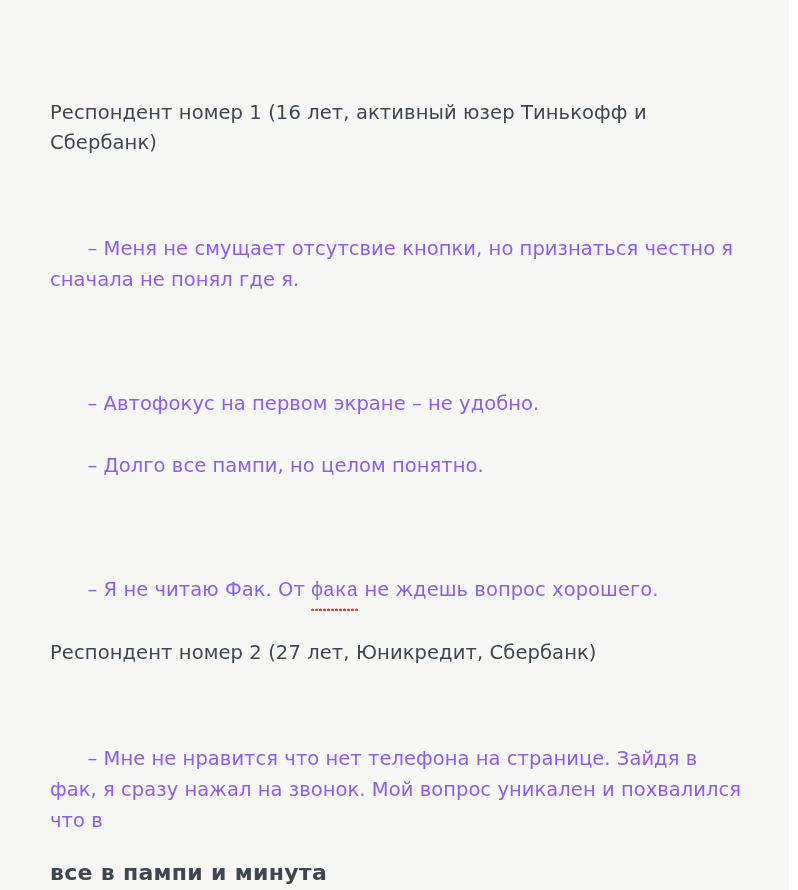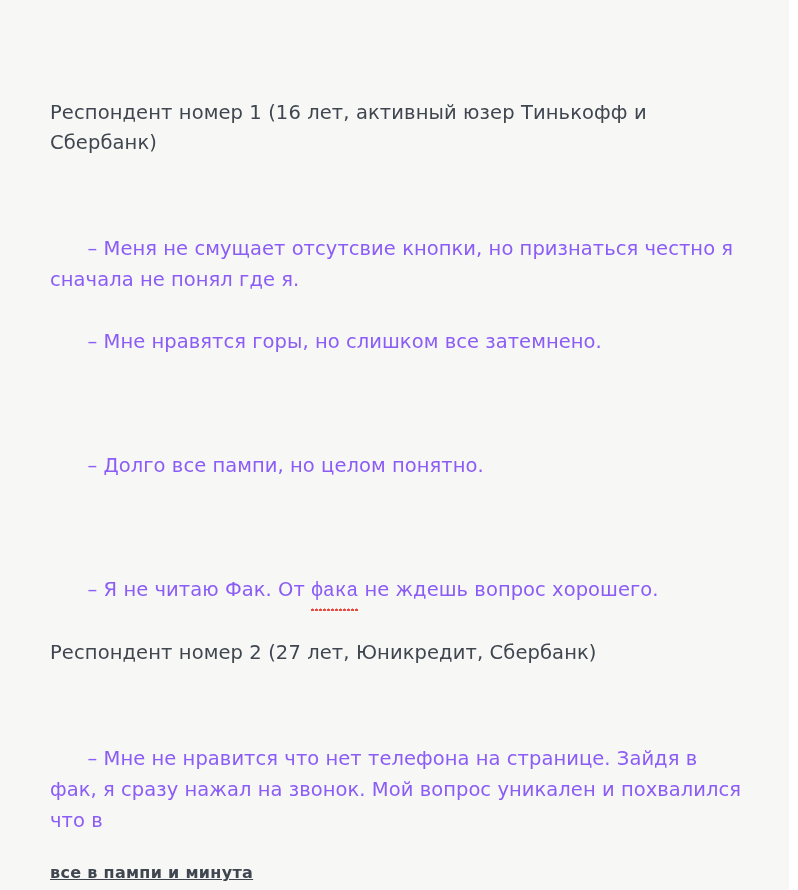--- a/index.html
+++ b/index.html
@@ -62,28 +62,27 @@
   .cut-line {
     position: absolute;
     left: 50px;
     top: 866px;
     width: 700px;
     height: 26px;
     overflow: hidden;
   }
   .cut-line span {
     display: block;
-    font-size: 16px;
+    font-size: 22px;
     line-height: 26px;
     font-weight: bold;
     color: #3f4650;
     position: relative;
     top: -6px;
     letter-spacing: 0.3px;
-    text-decoration: underline;
   }
   
   .sq {
     position: relative;
     display: inline-block;
     font-family: Liberation Mono, monospace;
   }
   .sq::after {
     content: "";
     position: absolute;
@@ -103,22 +102,22 @@
 <div class="page">
 
   <div class="right-edge"></div>
 
   <div class="content">
 
     <div class="block heading resp1-heading">Респондент номер 1 (16 лет, активный юзер Тинькофф и Сбербанк)</div>
 
     <div class="block para resp1-body">
       <span>– Меня не смущает отсутсвие кнопки, но признаться честно я сначала не понял где я.</span><br>
-      <span>– Мне нравятся горы, но слишком все затемнено.</span><br>
       <br>
+      <span>– Автофокус на первом экране – не удобно.</span><br>
       <span>– Долго все пампи, но целом понятно.</span><br>
       <br>
       <span><span>– Я не читаю Фак. От </span><span class="sq">фака</span><span> не ждешь вопрос хорошего.</span></span>
     </div>
 
     <div class="block heading resp2-heading">Респондент номер 2 (27 лет, Юникредит, Сбербанк)</div>
 
     <div class="block para resp2-body">
       <span><span>– Мне не нравится что нет телефона на странице. Зайдя в фак, я сразу нажал на звонок. Мой вопрос уникален и похвалился что в </span></span><br>
       <br>

